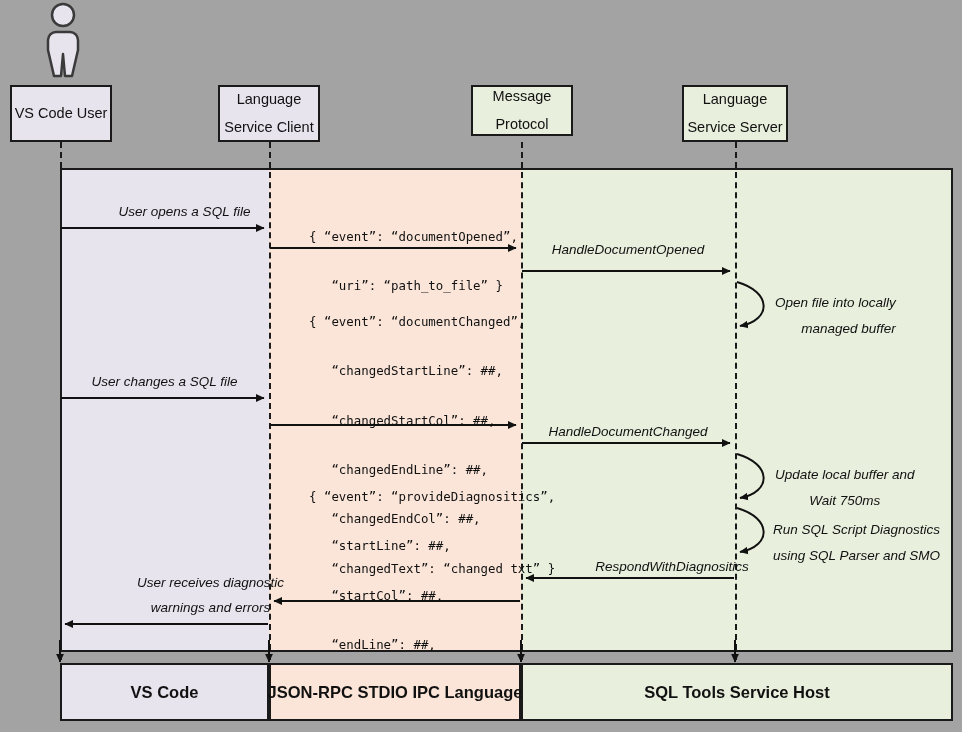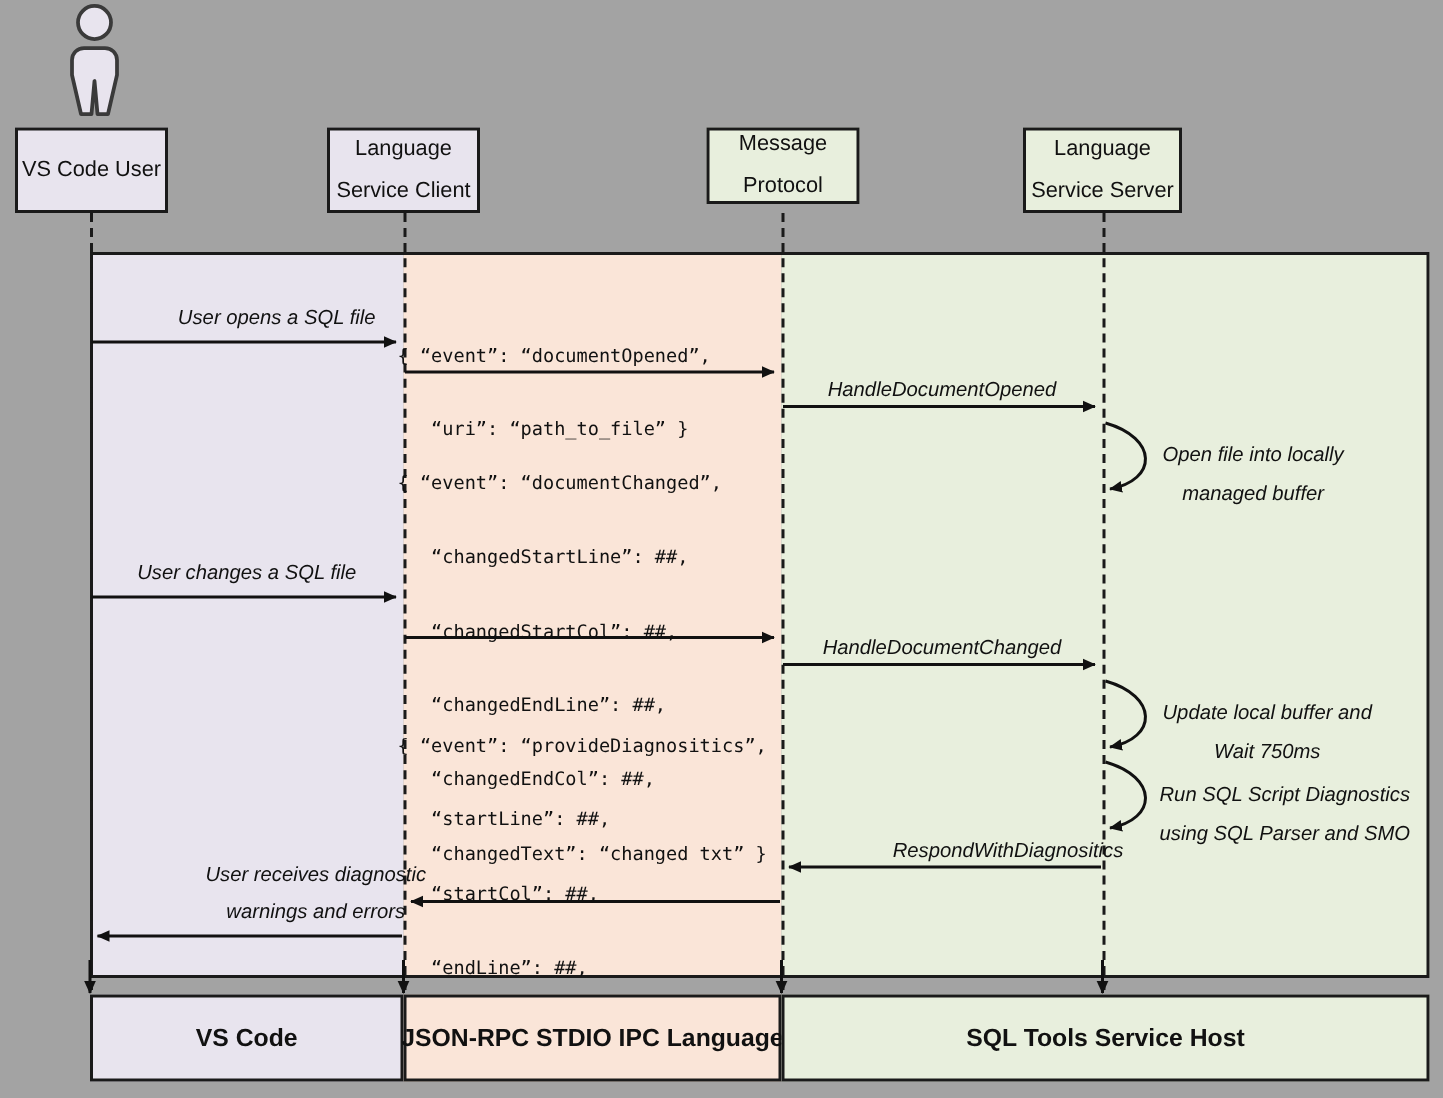--- a/index.html
+++ b/index.html
@@ -38,21 +38,21 @@
 
   
   .msg-label{position:absolute;font-style:italic;font-size:13.5px;color:#111;
              text-align:center;line-height:1.85;white-space:nowrap;}
   .note{position:absolute;font-style:italic;font-size:13.5px;color:#111;
         line-height:1.9;white-space:nowrap;}
 
   
   .json{position:absolute;font-family:"DejaVu Sans Mono",monospace;
         font-size:12.4px;color:#111;line-height:1.0;white-space:pre;}
-  .json div{height:24.6px;line-height:24.6px;}
+  .json div{height:24.6px;line-height:24.6px;margin-left:44px;}
 
   svg.overlay{position:absolute;left:0;top:0;width:962px;height:732px;
               pointer-events:none;}
 </style>
 </head>
 <body>
 
 <div id="stage">
 
   <div class="band lav" style="left:60px;top:168px;width:209px;height:484px;"></div>
@@ -134,35 +134,35 @@
 
   <div class="msg-label" style="left:60px;top:370px;width:209px;">
     <div>User changes a SQL file</div>
   </div>
 
   <div class="msg-label" style="left:60px;top:571px;width:209px;padding-left:46px;">
     <div>User receives diagnostic</div>
     <div>warnings and errors</div>
   </div>
 
-  <div class="msg-label" style="left:521px;top:248px;width:214px;">
+  <div class="msg-label" style="left:521px;top:238px;width:214px;">
     <div>HandleDocumentOpened</div>
   </div>
 
   <div class="msg-label" style="left:521px;top:420px;width:214px;">
     <div>HandleDocumentChanged</div>
   </div>
 
   <div class="msg-label" style="left:521px;top:555px;width:214px;padding-left:44px;">
     <div>RespondWithDiagnositics</div>
   </div>
 
   <div class="note" style="left:775px;top:290px;">
     <div>Open file into locally</div>
-    <div style="text-align:center;">managed buffer</div>
+    <div style="text-align:right;">managed buffer</div>
   </div>
 
   <div class="note" style="left:775px;top:462px;text-align:left;">
     <div>Update local buffer and</div>
     <div style="text-align:center;">Wait 750ms</div>
   </div>
 
   <div class="note" style="left:773px;top:517px;text-align:left;">
     <div>Run SQL Script Diagnostics</div>
     <div>using SQL Parser and SMO</div>

